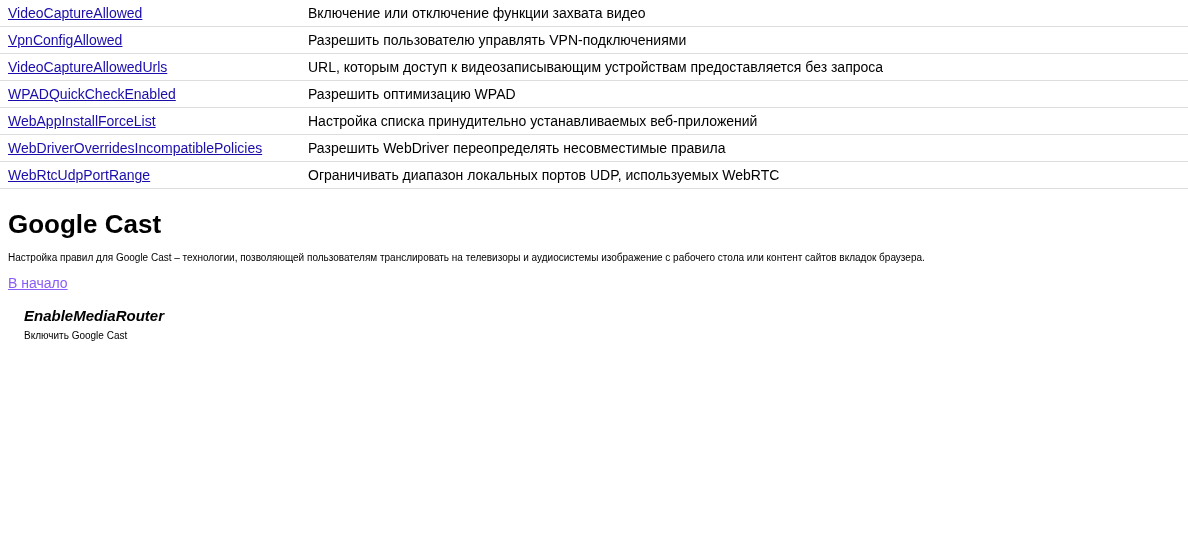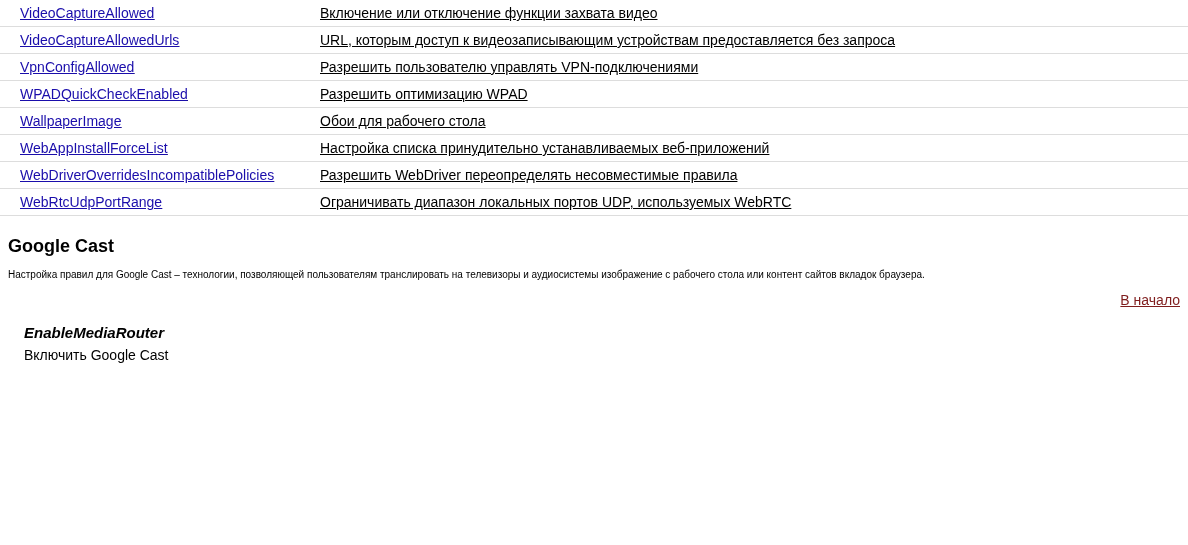--- a/index.html
+++ b/index.html
@@ -15,93 +15,87 @@
       padding: 0;
     }
     .table-container {
       width: 100%;
     }
     table {
       width: 100%;
       border-collapse: collapse;
     }
     td {
-      padding: 5px 20px;
+      padding: 5px 8px;
       border-bottom: 1px solid #ddd;
       vertical-align: top;
-      text-decoration: underline;
     }
     td:first-child {
       width: 300px;
       min-width: 300px;
     }
     a {
       color: #1a0dab;
       text-decoration: underline;
       cursor: pointer;
     }
     .section-title {
-      font-size: 18px;
+      font-size: 26px;
       font-weight: bold;
       margin: 20px 8px 10px 8px;
     }
     .section-desc {
       font-size: 10px;
       margin: 8px 8px 10px 8px;
       line-height: 1.5;
     }
     .back-link {
-      color: #7f1d1d;
+      color: #8b5cf6;
       text-decoration: underline;
       cursor: pointer;
       margin: 8px 8px 16px 8px;
       display: block;
-      text-align: right;
     }
     .policy-entry {
       margin-left: 24px;
       margin-bottom: 8px;
     }
     .policy-name {
       font-weight: bold;
       font-size: 15px;
       margin-bottom: 6px;
       font-style: italic;
     }
     .policy-desc {
-      font-size: 14px;
+      font-size: 10px;
       margin-bottom: 12px;
     }
   </style>
 </head>
 <body>
 
 <div class="table-container">
   <table>
     <tbody>
 
     <tr>
           <td><a>VideoCaptureAllowed</a></td>
           <td>Включение или отключение функции захвата видео</td>
         </tr>
         <tr>
+          <td><a>VpnConfigAllowed</a></td>
+          <td>Разрешить пользователю управлять VPN-подключениями</td>
+        </tr>
+        <tr>
           <td><a>VideoCaptureAllowedUrls</a></td>
           <td>URL, которым доступ к видеозаписывающим устройствам предоставляется без запроса</td>
         </tr>
         <tr>
-          <td><a>VpnConfigAllowed</a></td>
-          <td>Разрешить пользователю управлять VPN-подключениями</td>
-        </tr>
-        <tr>
           <td><a>WPADQuickCheckEnabled</a></td>
           <td>Разрешить оптимизацию WPAD</td>
-        </tr>
-        <tr>
-          <td><a>WallpaperImage</a></td>
-          <td>Обои для рабочего стола</td>
         </tr>
         <tr>
           <td><a>WebAppInstallForceList</a></td>
           <td>Настройка списка принудительно устанавливаемых веб-приложений</td>
         </tr>
         <tr>
           <td><a>WebDriverOverridesIncompatiblePolicies</a></td>
           <td>Разрешить WebDriver переопределять несовместимые правила</td>
         </tr>
         <tr>

